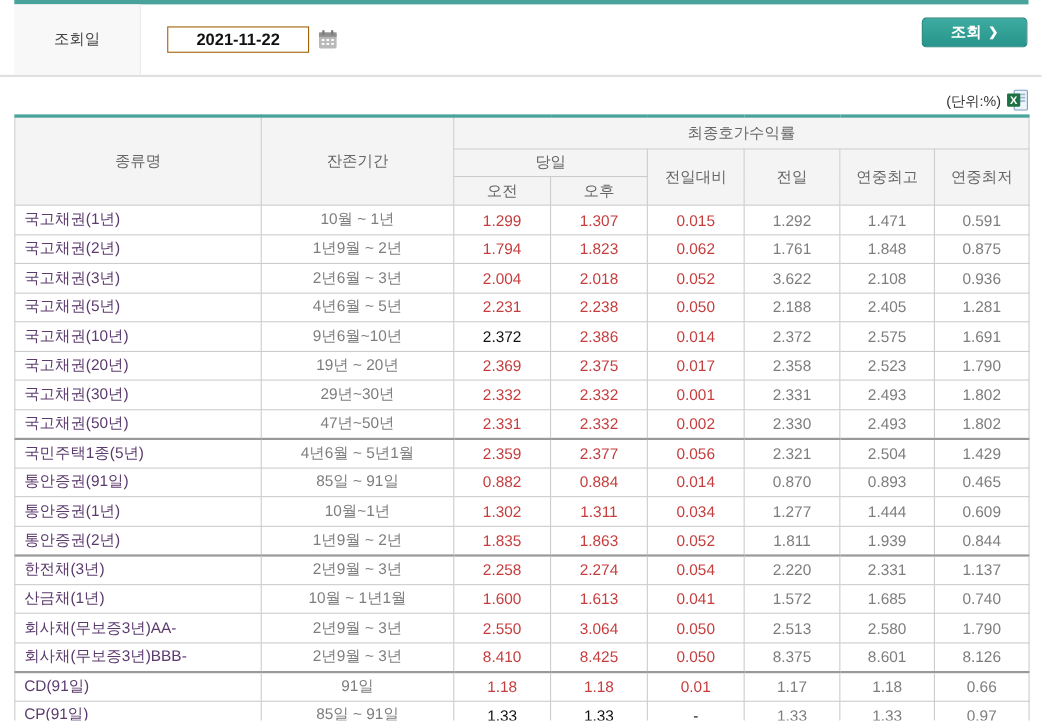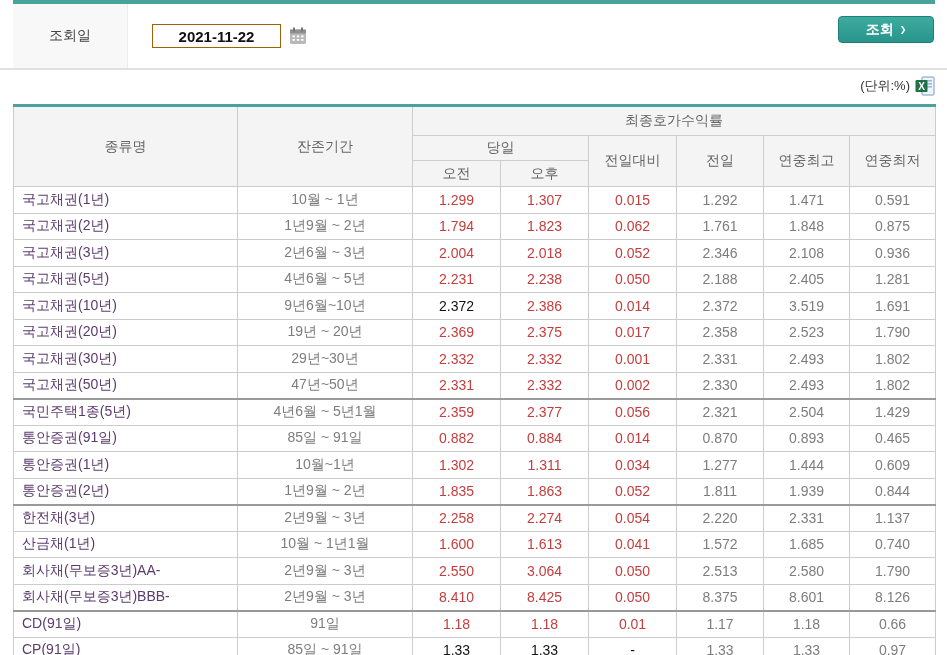--- a/index.html
+++ b/index.html
@@ -18,27 +18,27 @@
   .query-input-area { display:flex; align-items:center; padding-left:24px; flex:1; }
   .date-input { width:129px; height:24px; border:1px solid #a16207; background:#fff;
     text-align:center; font-size:15px; font-weight:600; color:#111;
     font-family:"Liberation Sans","DejaVu Sans",sans-serif; }
   .cal-btn { margin-left:8px; width:18px; height:18px; border:none; background:none;
     cursor:pointer; padding:0; line-height:0; }
   .search-btn { position:absolute; right:1px; top:12px; width:96px; height:27px;
     background:linear-gradient(#3dab9f,#27958b); border:1px solid #1d8077;
     border-radius:4px; color:#fff; font-size:14px; font-weight:bold; cursor:pointer;
     display:flex; align-items:center; justify-content:center; gap:6px;
-    font-family:Liberation Mono, monospace; }
+    font-family:Liberation Sans, sans-serif; }
   .search-btn .arrow { font-size:11px; font-weight:bold; }
 
   .divider { height:2px; background:#e0e0e0; width:947px; margin-left:-13px; }
 
   
-  .unit-row { height:31px; display:flex; align-items:center; justify-content:flex-end; gap:5px; }
+  .unit-row { height:31px; display:flex; align-items:flex-end; justify-content:flex-end; gap:5px; }
   .unit-note { font-size:13px; color:#333; }
   .excel-btn { width:20px; height:20px; border:none; background:none; padding:0;
     cursor:pointer; line-height:0; }
 
   
   table { width:922px; border-collapse:collapse; table-layout:fixed;
     border-top:3px solid #4aa39a; margin-top:3px; }
   th, td { border:1px solid #ccc; font-weight:normal; overflow:hidden; white-space:nowrap; }
   thead th { background:#f4f4f4; color:#666; font-size:14px;margin-left:20px; }
   .h1 { height:30px; }
@@ -151,42 +151,42 @@
           <td class="gray">1.761</td>
           <td class="gray">1.848</td>
           <td class="gray">0.875</td>
         </tr>
         <tr>
           <td class="c-name">국고채권(3년)</td>
           <td class="c-period">2년6월 ~ 3년</td>
           <td class="red">2.004</td>
           <td class="red">2.018</td>
           <td class="red">0.052</td>
-          <td class="gray">2.346</td>
+          <td class="gray">3.622</td>
           <td class="gray">2.108</td>
           <td class="gray">0.936</td>
         </tr>
         <tr>
           <td class="c-name">국고채권(5년)</td>
           <td class="c-period">4년6월 ~ 5년</td>
           <td class="red">2.231</td>
           <td class="red">2.238</td>
           <td class="red">0.050</td>
           <td class="gray">2.188</td>
           <td class="gray">2.405</td>
           <td class="gray">1.281</td>
         </tr>
         <tr>
           <td class="c-name">국고채권(10년)</td>
           <td class="c-period">9년6월~10년</td>
           <td class="black">2.372</td>
           <td class="red">2.386</td>
           <td class="red">0.014</td>
           <td class="gray">2.372</td>
-          <td class="gray">3.519</td>
+          <td class="gray">2.575</td>
           <td class="gray">1.691</td>
         </tr>
         <tr>
           <td class="c-name">국고채권(20년)</td>
           <td class="c-period">19년 ~ 20년</td>
           <td class="red">2.369</td>
           <td class="red">2.375</td>
           <td class="red">0.017</td>
           <td class="gray">2.358</td>
           <td class="gray">2.523</td>

